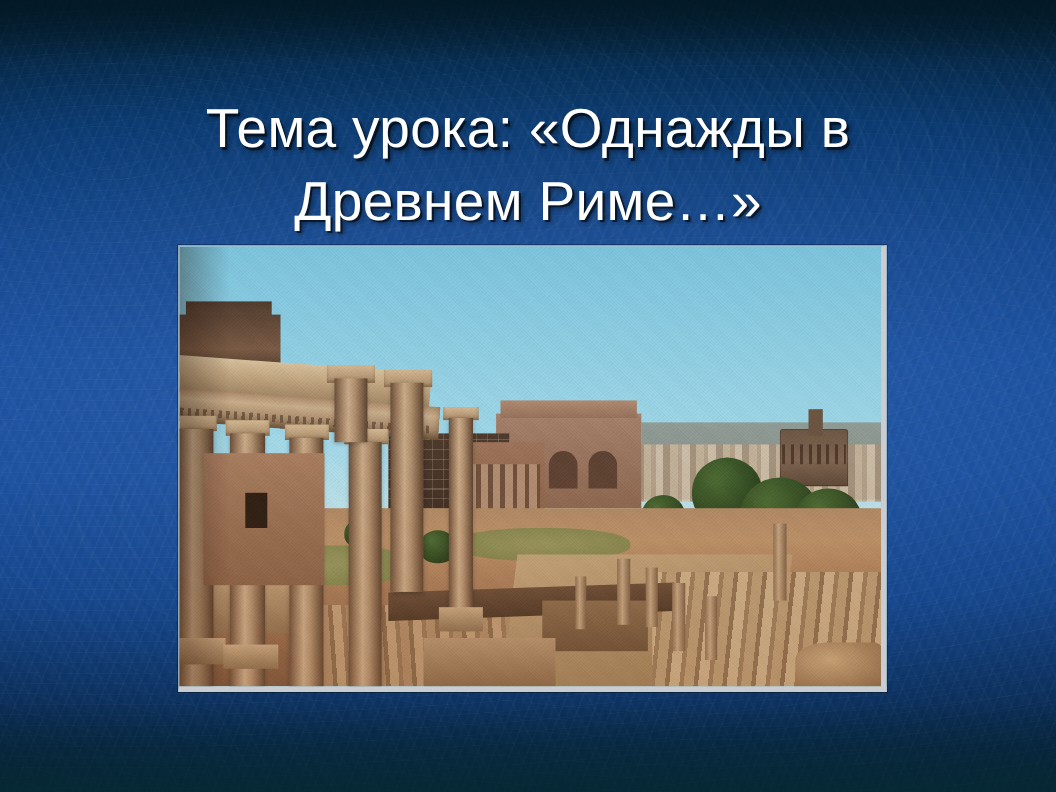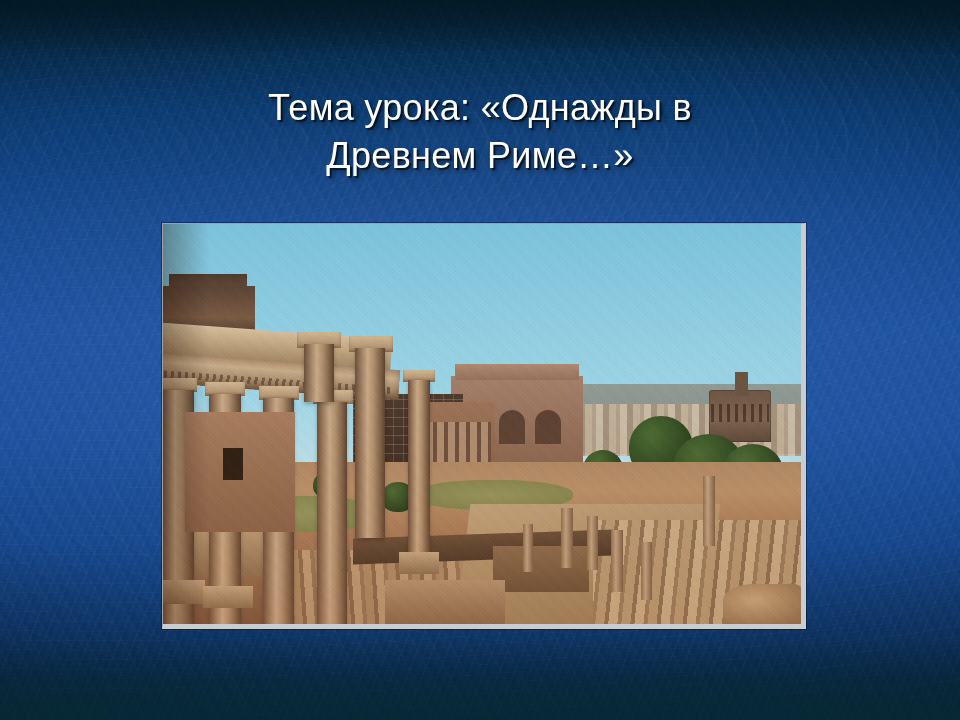--- a/index.html
+++ b/index.html
@@ -78,21 +78,21 @@
   }
 
   
   #title {
     position: absolute;
     left: 50px;
     top: 84px;
     width: 860px;
     text-align: center;
     color: #ffffff;
-    font-size: 36px;
+    font-size: 50px;
     line-height: 1.32;
     letter-spacing: .3px;
     text-shadow:
       2px 2px 0 rgba(0,0,0,.55),
       3px 3px 5px rgba(0,0,0,.45);
     white-space: pre-line;
   }
 
   
   #photo-frame {

